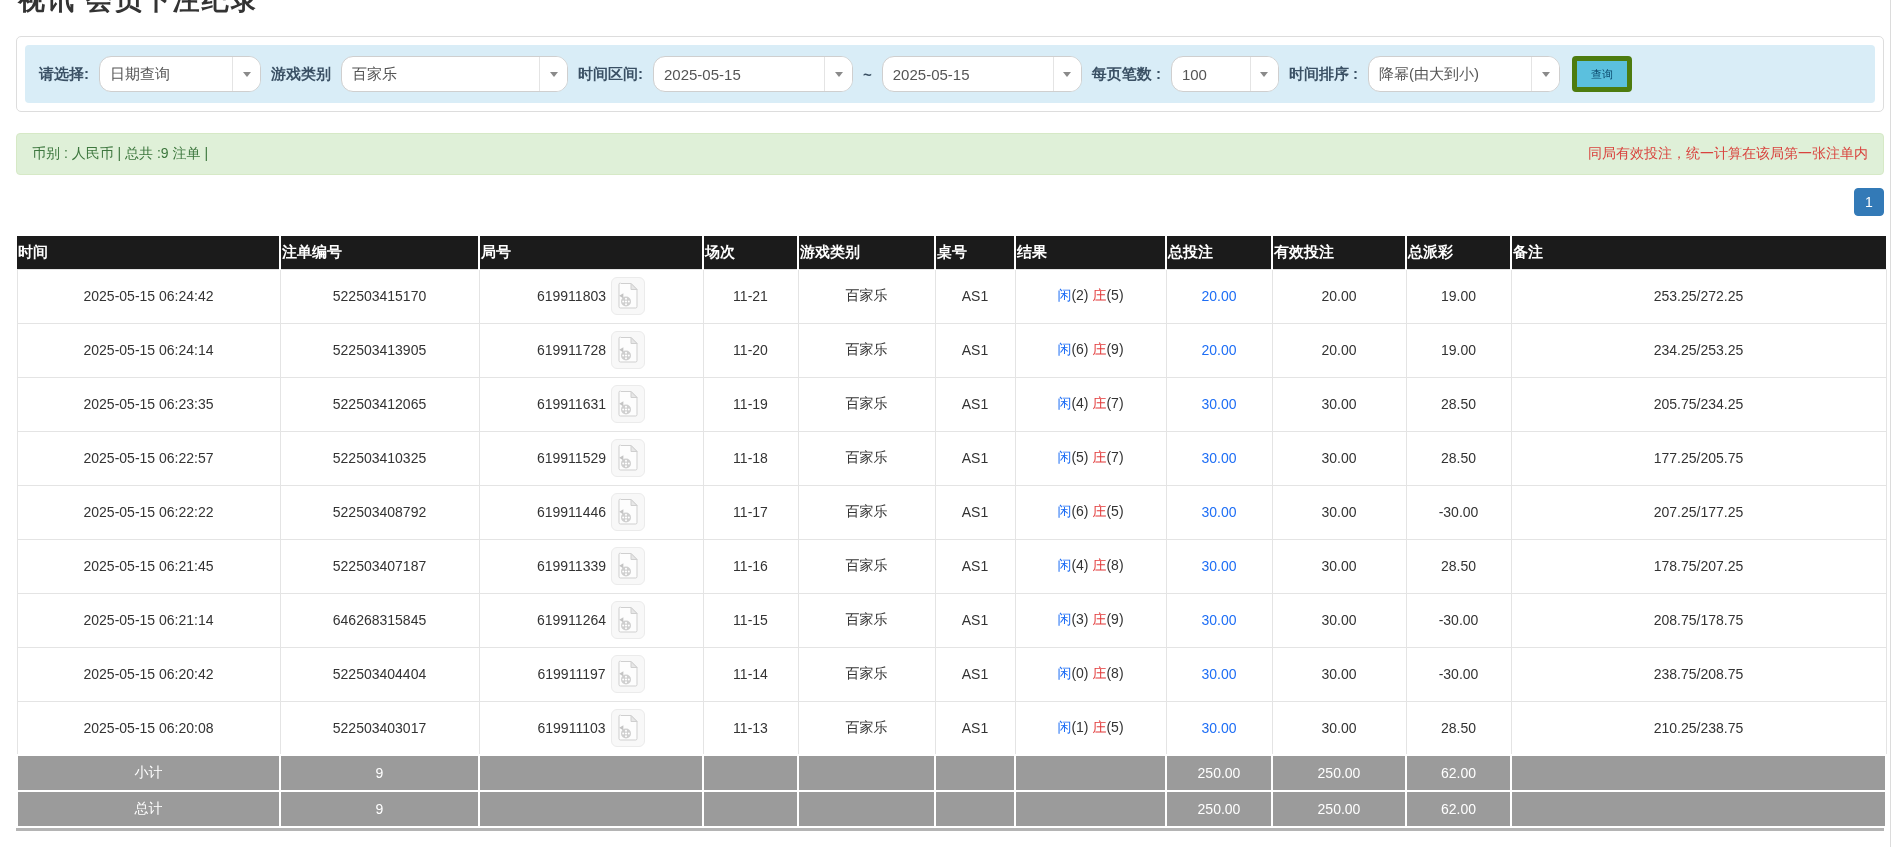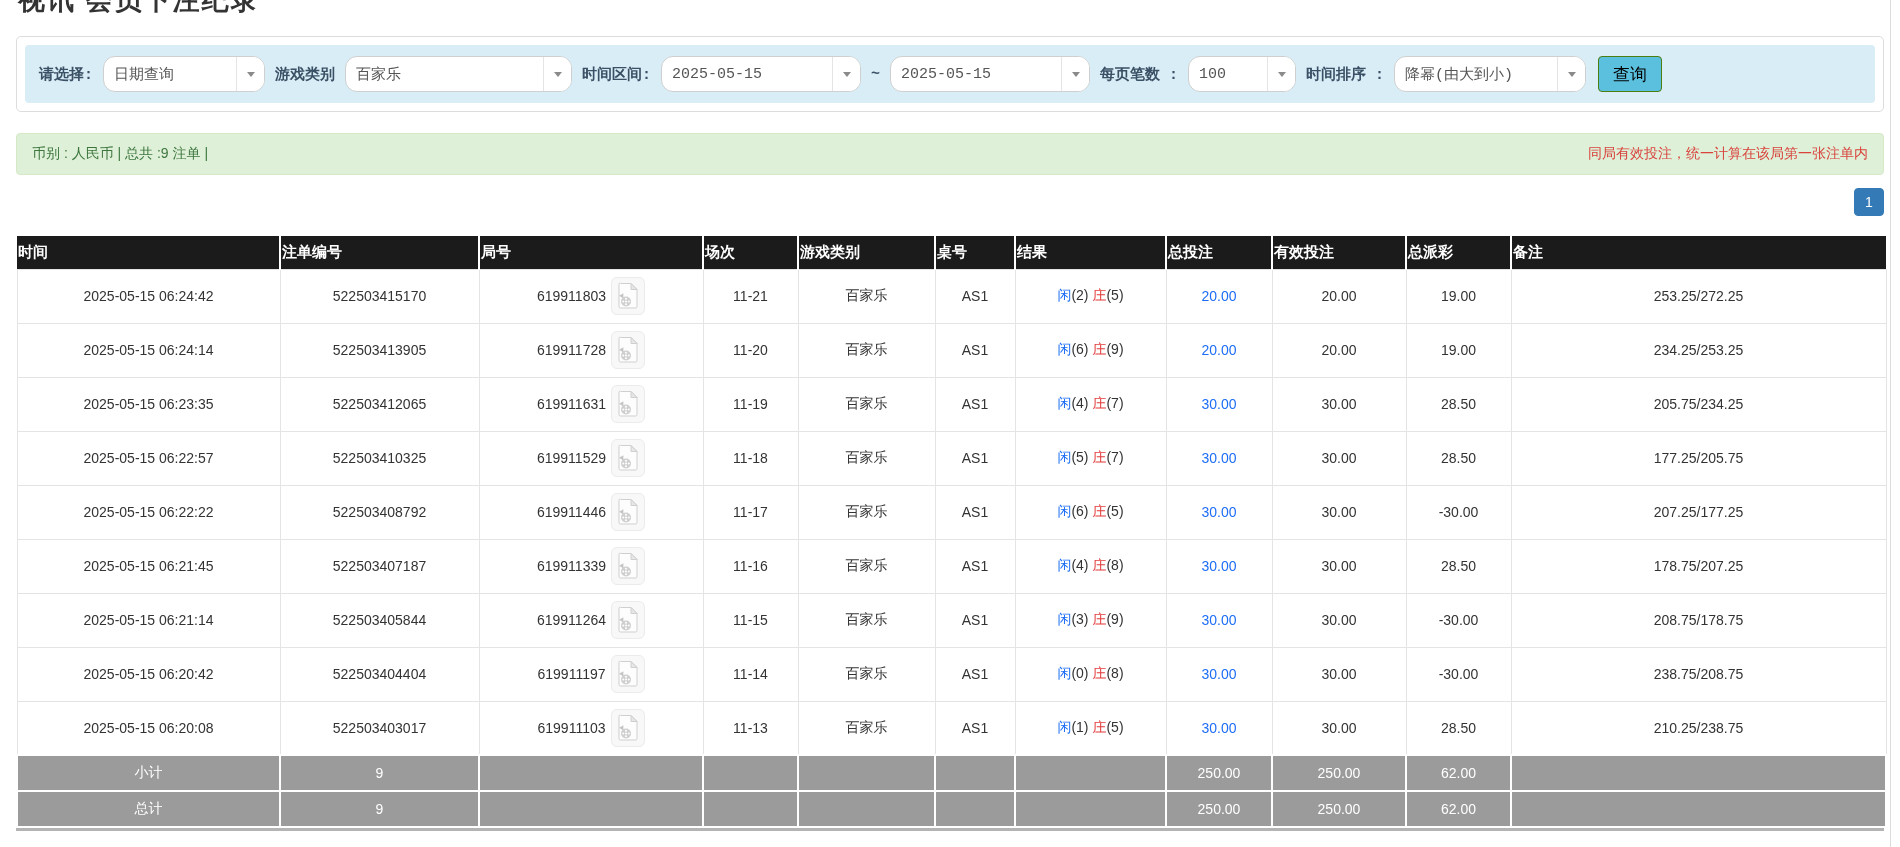--- a/index.html
+++ b/index.html
@@ -11,29 +11,29 @@
   }
   .page { position:relative; width:1900px; height:847px; overflow:hidden; background:#fff; }
   .content { padding:0 16px; }
 
   
   .title-clip { height:13px; overflow:hidden; }
   .title-clip h1 { margin:-18px 0 0 2px; font-size:27px; font-weight:600; color:#333; letter-spacing:2px; }
 
   
   .filter-box { margin-top:23px; background:#fff; border:1px solid #ddd; border-radius:5px; padding:8px; }
-  .filter-bar { background:#d9edf7; border-radius:4px; padding:11px 14px; display:flex; align-items:center; gap:10px;font-family:Liberation Mono, monospace; }
+  .filter-bar { background:#d9edf7; border-radius:4px; padding:11px 14px; display:flex; align-items:center; gap:10px; }
   .flabel { font-weight:bold; color:#3a5064; font-size:15px; white-space:nowrap; }
   .combo { display:flex; align-items:stretch; background:#fff; border:1px solid #cfcfcf; border-radius:12px; height:36px; overflow:hidden; }
   .combo input { border:none; outline:none; padding:0 10px; font-size:15px; color:#555; flex:1; min-width:0; background:transparent; font-family:inherit; }
   .combo .arrow { width:28px; display:flex; align-items:center; justify-content:center; border-left:1px solid #e4e4e4; cursor:pointer; background:#fff; }
   .combo .arrow::after { content:""; border-left:4px solid transparent; border-right:4px solid transparent; border-top:5px solid #8a8a8a; }
   .w-type { width:162px; } .w-game { width:227px; } .w-date { width:200px; } .w-size { width:108px; } .w-sort { width:192px; }
   .tilde { color:#3a5064; font-weight:bold; font-size:15px; }
-  .search-btn { background:#5bc0de; border:1px solid #4d7c0f; color:#000000; font-size:17px; height:36px; padding:0 14px; border-radius:4px; cursor:pointer; margin-left:2px; font-family:inherit; }
+  .search-btn { background:#5bc0de; border:5px solid #4d7c0f; color:#0c4a6e; font-size:11px; height:36px; padding:0 14px; border-radius:4px; cursor:pointer; margin-left:2px; font-family:inherit; }
 
   
   .summary-bar { margin-top:21px; background:#dff0d8; border:1px solid #d6e9c6; border-radius:4px; padding:11px 15px; display:flex; justify-content:space-between; align-items:center; font-size:14px; }
   .summary-left { color:#3c763d; }
   .summary-right { color:#d9433e; }
 
   
   .pager-row { margin-top:13px; display:flex; justify-content:flex-end; }
   .page-btn { min-width:30px; height:28px; background:#337ab7; border:1px solid #337ab7; color:#fff; border-radius:4px; font-size:14px; display:flex; align-items:center; justify-content:center; cursor:pointer; font-family:inherit; }
 
@@ -308,21 +308,21 @@
             <td>百家乐</td>
             <td>AS1</td>
             <td><span class="c-blue">闲</span><span>(4)</span> <span class="c-red">庄</span><span>(8)</span></td>
             <td><span class="bet-link">30.00</span></td>
             <td>30.00</td>
             <td>28.50</td>
             <td>178.75/207.25</td>
           </tr>
           <tr class="data">
             <td>2025-05-15 06:21:14</td>
-            <td>522503405844</td>
+            <td>646268315845</td>
             <td><span class="round-wrap">
                 <span>619911264</span>
                 <span class="vbtn">
                   <svg width="22" height="28" viewBox="0 0 22 28">
                     <path d="M4 1.5 h10 l6 6 v17 a1.5 1.5 0 0 1 -1.5 1.5 h-15 a1.5 1.5 0 0 1 -1.5 -1.5 v-22 a1.5 1.5 0 0 1 1.5 -1.5 z" fill="#fdfdfd" stroke="#cfcfcf"></path>
                     <path d="M14 1.5 l6 6 h-6 z" fill="#e7e7e7" stroke="#cfcfcf"></path>
                     <circle cx="9" cy="19.5" r="5" fill="#cfcfcf"></circle>
                     <circle cx="9" cy="19.5" r="1.1" fill="#fff"></circle>
                     <circle cx="9" cy="16.7" r="1" fill="#fff"></circle>
                     <circle cx="9" cy="22.3" r="1" fill="#fff"></circle>

